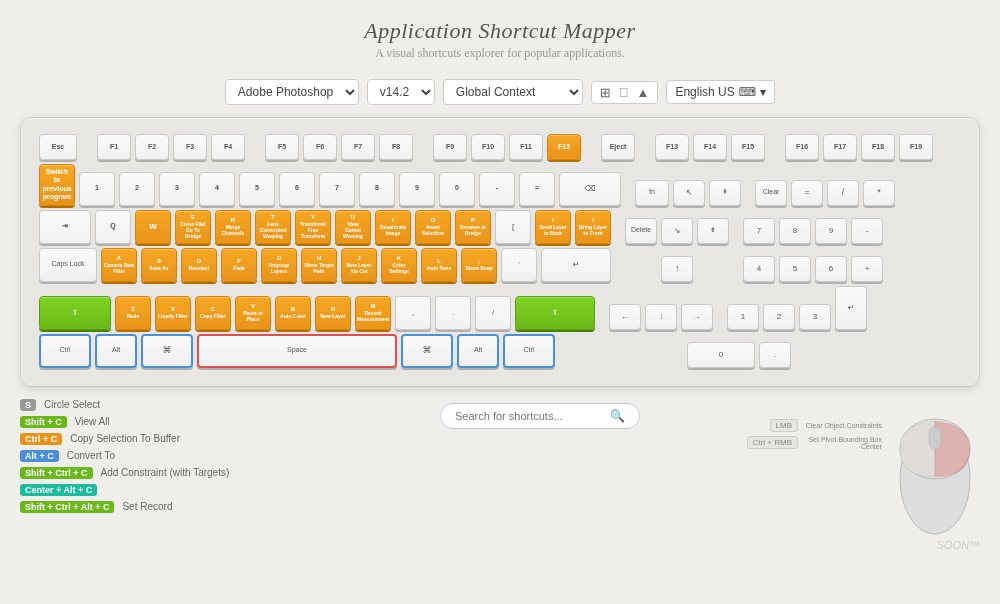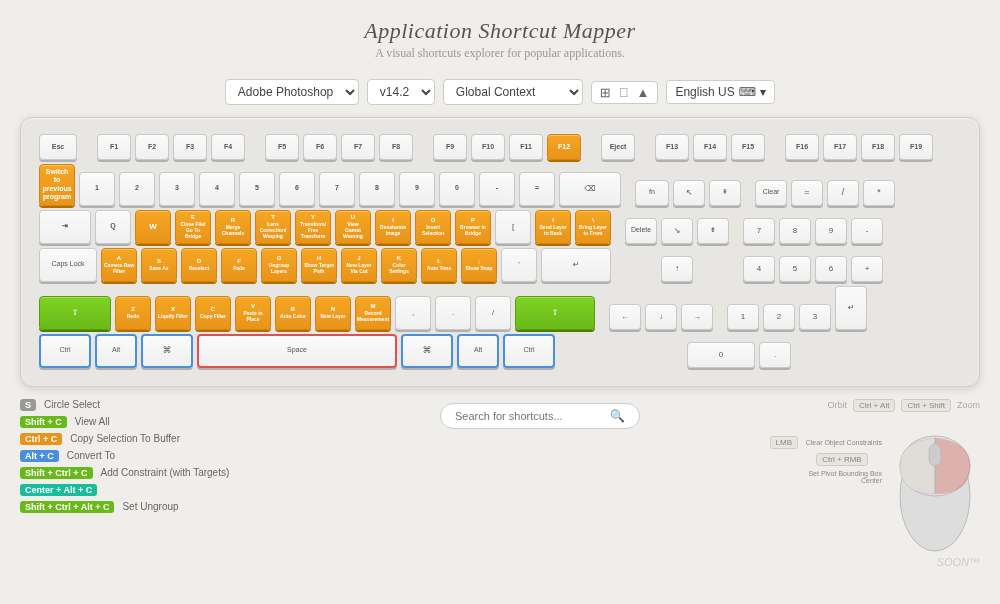--- a/index.html
+++ b/index.html
@@ -742,45 +742,39 @@
     <div class="shortcut-item">
       <div class="shortcut-keys">
         <span class="skey teal">Center + Alt + C</span>
       </div>
       <span class="shortcut-desc"></span>
     </div>
     <div class="shortcut-item">
       <div class="shortcut-keys">
         <span class="skey green">Shift + Ctrl + Alt + C</span>
       </div>
-      <span class="shortcut-desc">Set Ungroup</span>
+      <span class="shortcut-desc">Set Record</span>
     </div>
   </div>
 
   <div class="search-section">
     <div class="search-box">
       <input class="search-input" type="text" placeholder="Search for shortcuts..." style="">
       <span class="search-icon">🔍</span>
     </div>
   </div>
 
   <div class="mouse-section">
-    <div class="mouse-top-row">
-      <span style="font-size:9px;color:#aaa;">Orbit</span>
-      <span class="mini-badge">Ctrl + Alt</span>
-      <span class="mini-badge">Ctrl + Shift</span>
-      <span style="font-size:9px;color:#aaa;">Zoom</span>
-    </div>
     <div class="mouse-container">
       <div style="display:flex;flex-direction:column;gap:4px;align-items:flex-end;margin-top:20px;">
         <div style="display:flex;align-items:center;gap:4px;">
           <span class="mini-badge">LMB</span>
           <span style="font-size:7px;color:#888;width:80px;text-align:right;">Clear Object Constraints</span>
         </div>
-        <div style="display:flex;align-items:center;gap:4px;flex-direction:column;">
+        <div style="display:flex;align-items:center;gap:4px;">
           <span class="mini-badge">Ctrl + RMB</span>
           <span style="font-size:7px;color:#888;width:80px;text-align:right;">Set Pivot Bounding Box Center</span>
         </div>
       </div>
       <div style="position:relative;width:90px;height:140px;flex-shrink:0;">
         <svg width="90" height="140" viewBox="0 0 90 140">
 
           <ellipse cx="45" cy="80" rx="35" ry="55" fill="#ddd" stroke="#bbb" stroke-width="1"></ellipse>
           <ellipse cx="45" cy="50" rx="35" ry="30" fill="#e8e5e0" stroke="#bbb" stroke-width="1"></ellipse>
 

